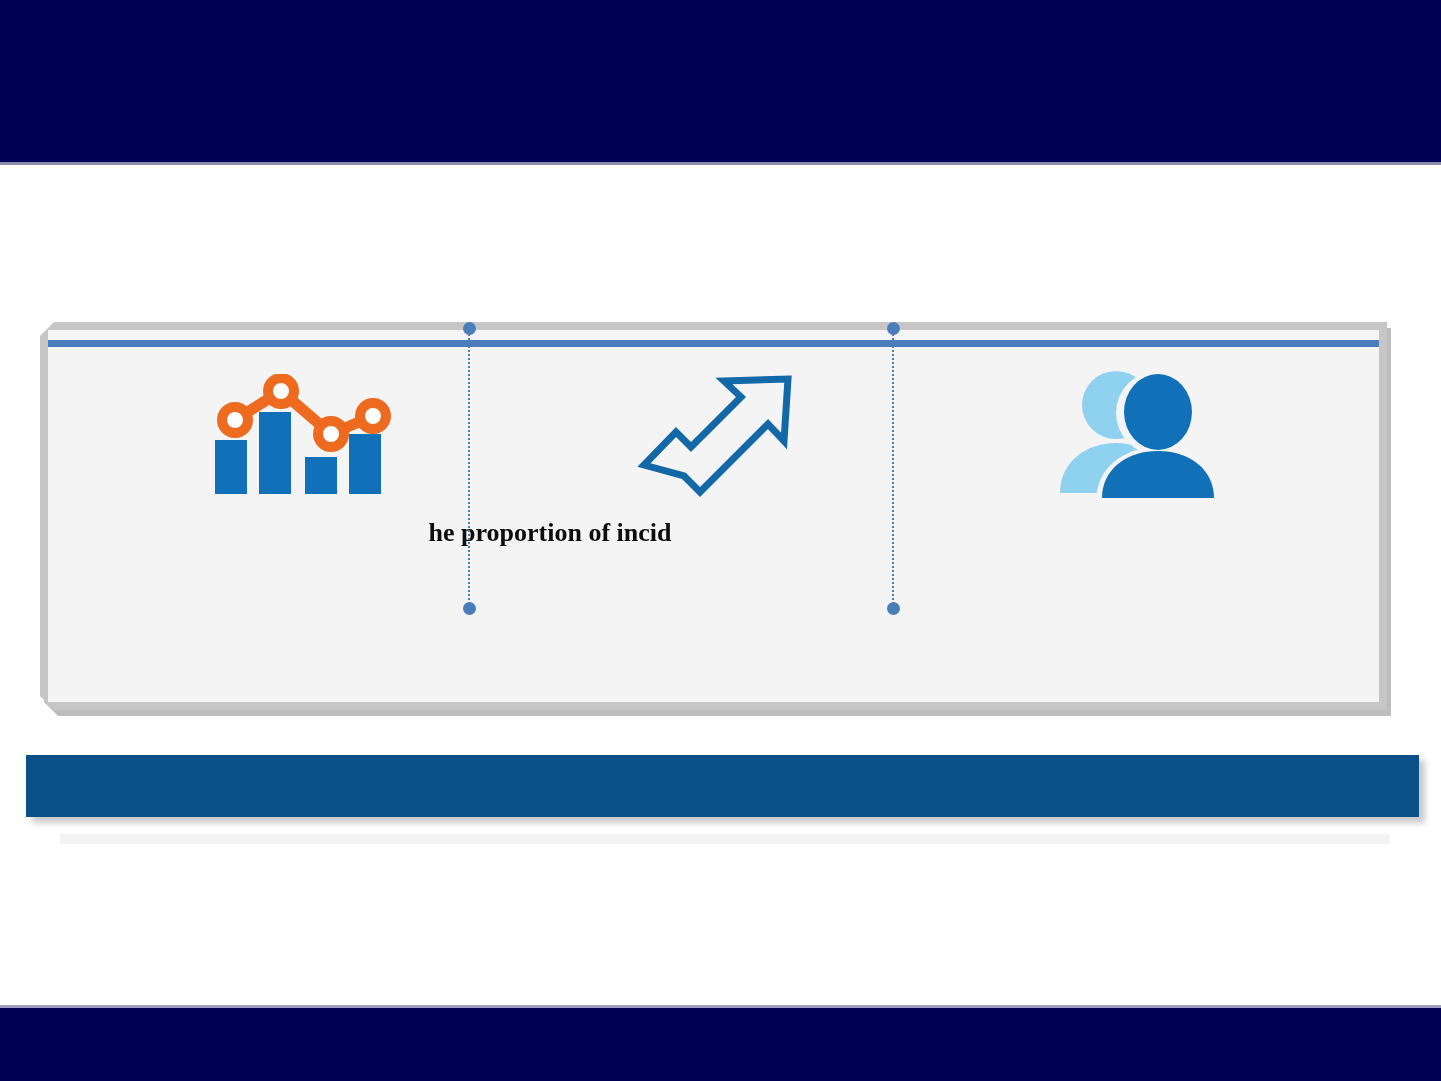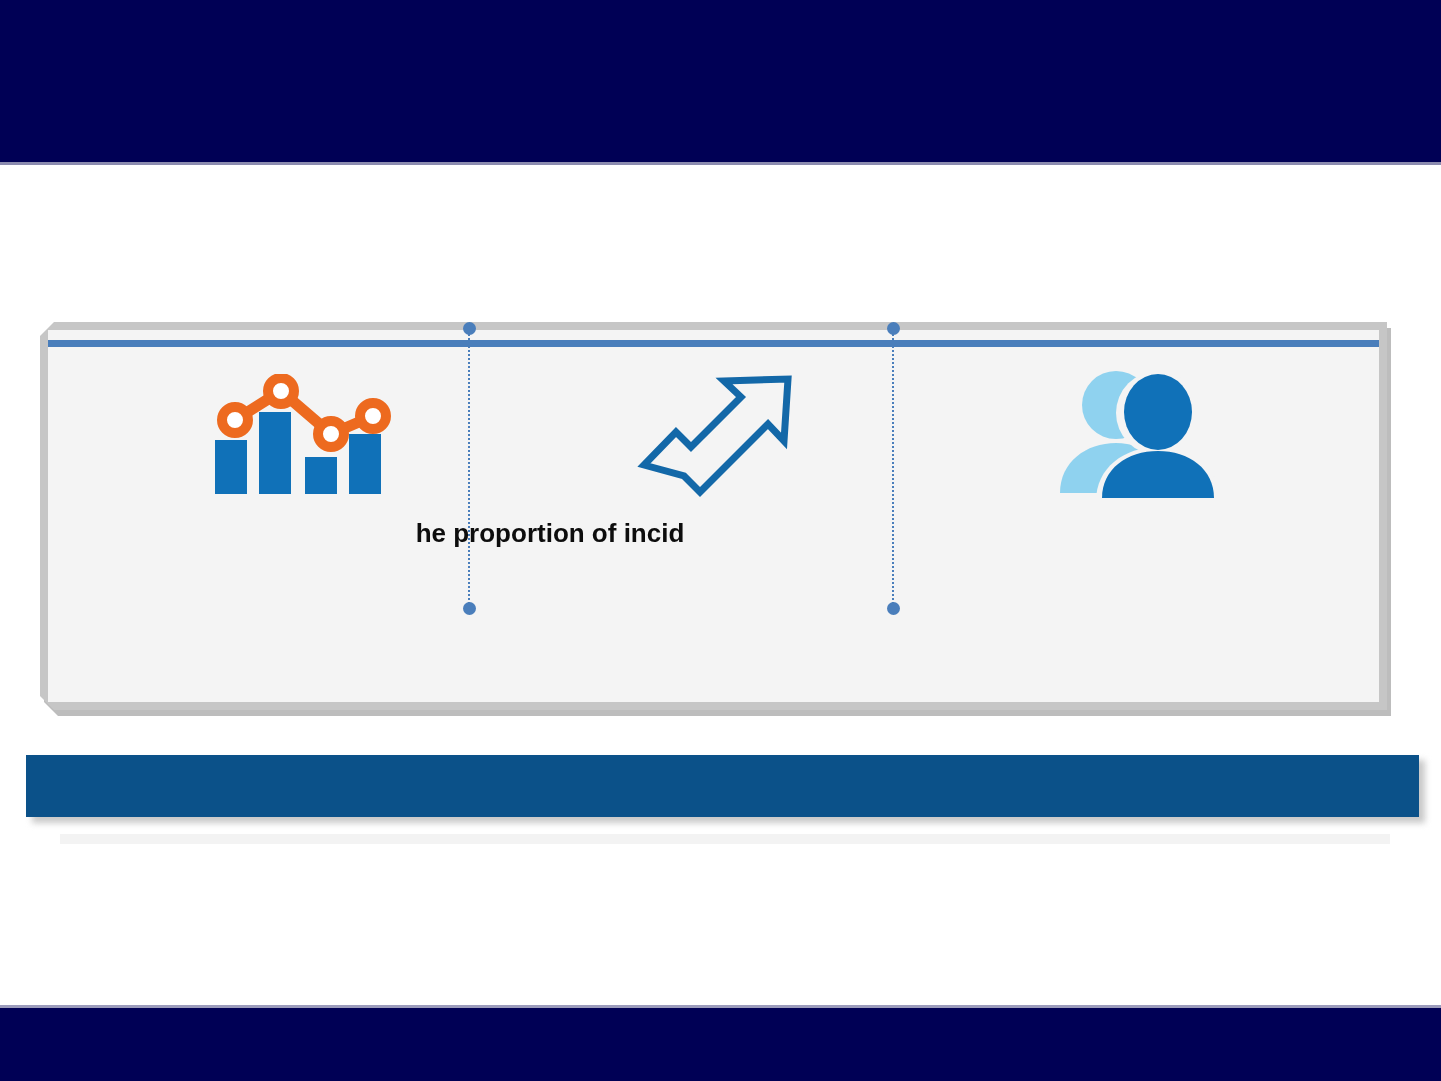--- a/index.html
+++ b/index.html
@@ -128,21 +128,21 @@
   
   .caption {
     position: absolute;
     left: 160px;
     top: 196px;
     width: 700px;
     text-align: center;
     font-size: 26px;
     font-weight: bold;
     color: #0d0d0d;
-    font-family: Liberation Sans, sans-serif;
+    font-family: Liberation Serif, serif;
     white-space: nowrap;
   }
 
   
   .guide {
     position: absolute;
     width: 2px;
     border-left: 2px dotted #4a7ebb;
     top: 330px;
     height: 278px;

